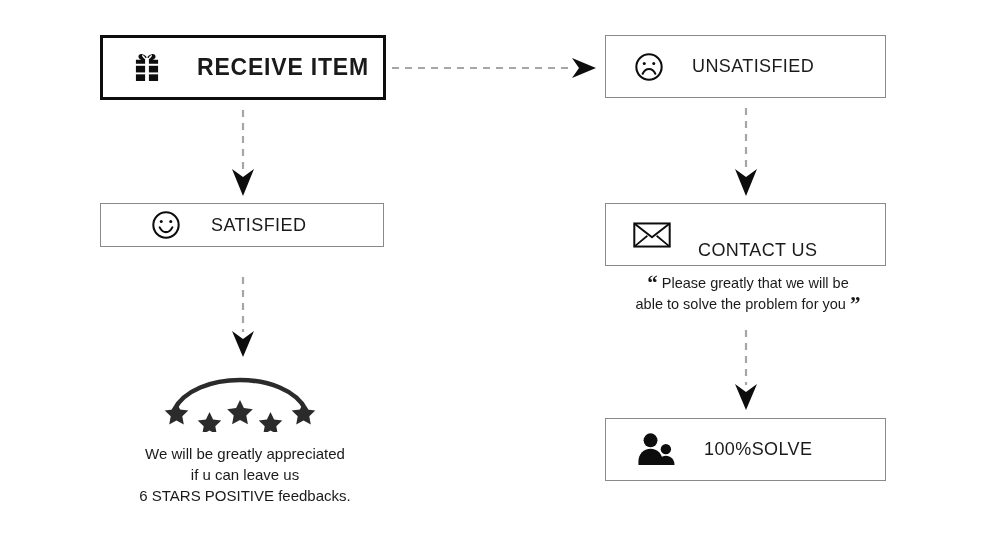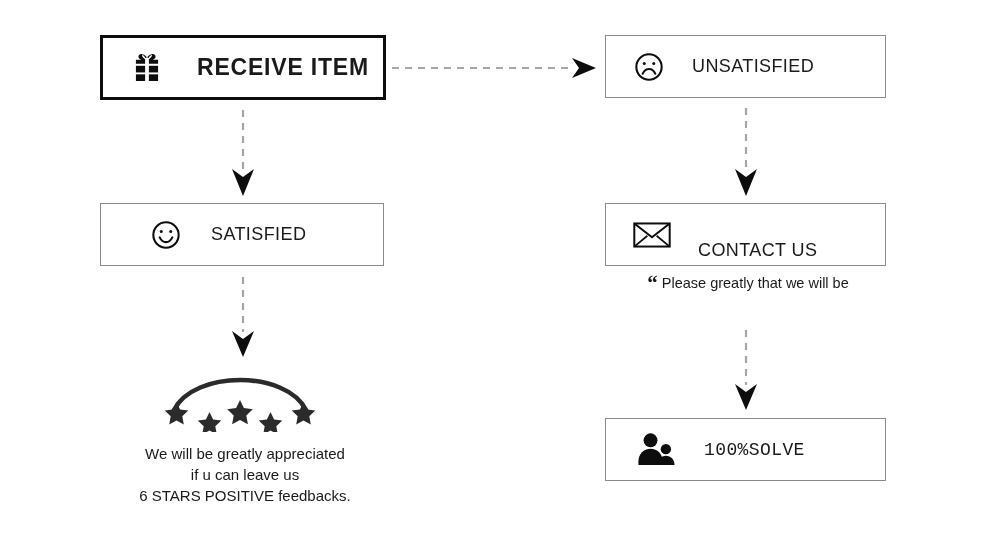--- a/index.html
+++ b/index.html
@@ -59,31 +59,31 @@
 
   
   #box-receive  { left: 100px; top: 35px;  width: 286px; height: 65px;  padding-left: 24px; }
   #box-receive .node-icon { width: 40px; }
   #box-receive .node-label { margin-left: 20px; }
 
   #box-unsat    { left: 605px; top: 35px;  width: 281px; height: 63px;  padding-left: 22px; }
   #box-unsat .node-icon { width: 42px; }
   #box-unsat .node-label { margin-left: 22px; }
 
-  #box-sat      { left: 100px; top: 203px; width: 284px; height: 63px;  padding-left: 44px; }
+  #box-sat      { left: 100px; top: 203px; width: 284px; height: 44px;  padding-left: 44px; }
   #box-sat .node-icon { width: 42px; }
   #box-sat .node-label { margin-left: 24px; }
 
   #box-contact  { left: 605px; top: 203px; width: 281px; height: 63px;  padding-left: 24px; }
   #box-contact .node-icon { width: 44px; }
   #box-contact .node-label { margin-left: 24px; margin-top: 32px; }
 
   #box-solve    { left: 605px; top: 418px; width: 281px; height: 63px;  padding-left: 28px; }
   #box-solve .node-icon { width: 46px; }
-  #box-solve .node-label { margin-left: 24px; font-family: Liberation Mono, monospace; }
+  #box-solve .node-label { margin-left: 24px; }
 
   
   .arrow {
     position: absolute;
   }
 
   
   #stars-graphic {
     position: absolute;
     left: 160px;
@@ -234,20 +234,24 @@
 
       <path d="M143.5 40 l3.6 7.5 8.2 1.1 -6 5.7 1.5 8.1 -7.3 -3.9 -7.3 3.9 1.5 -8.1 -6 -5.7 8.2 -1.1 z"></path>
     </g>
   </svg>
 
   <div id="promise-text" class="free-text">
     <span class="promise-line">
       <span class="quote-mark">“</span>
       <span>Please greatly that we will be</span>
     </span>
+    <span class="promise-line">
+      <span>able to solve the problem for you</span>
+      <span class="quote-mark">”</span>
+    </span>
   </div>
 
   <div id="feedback-text" class="free-text">
     <div>We will be greatly appreciated</div>
     <div>if u can leave us</div>
     <div>6 STARS POSITIVE feedbacks.</div>
   </div>
 
 </div>
 

